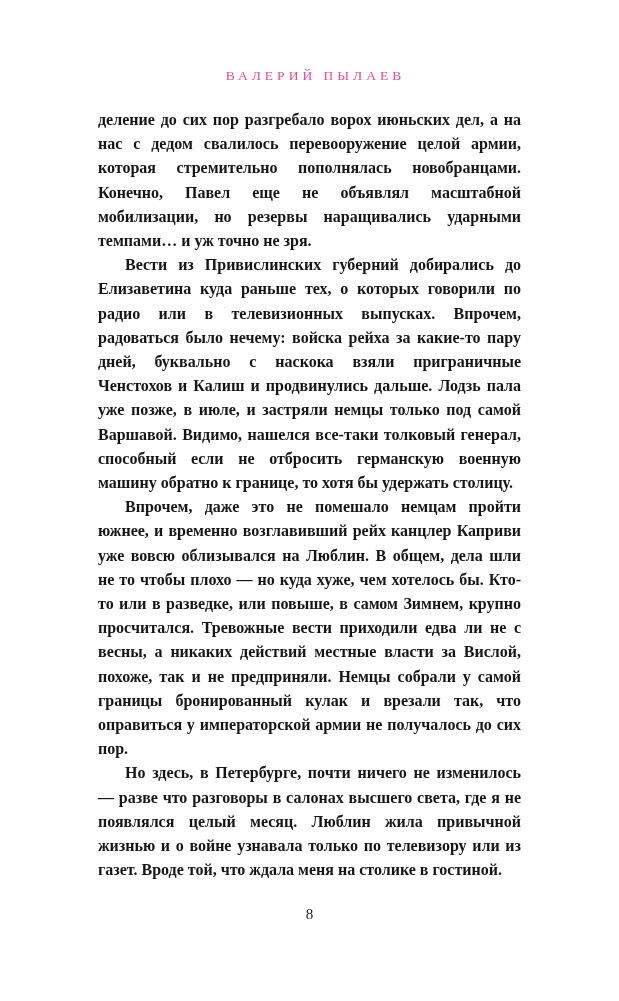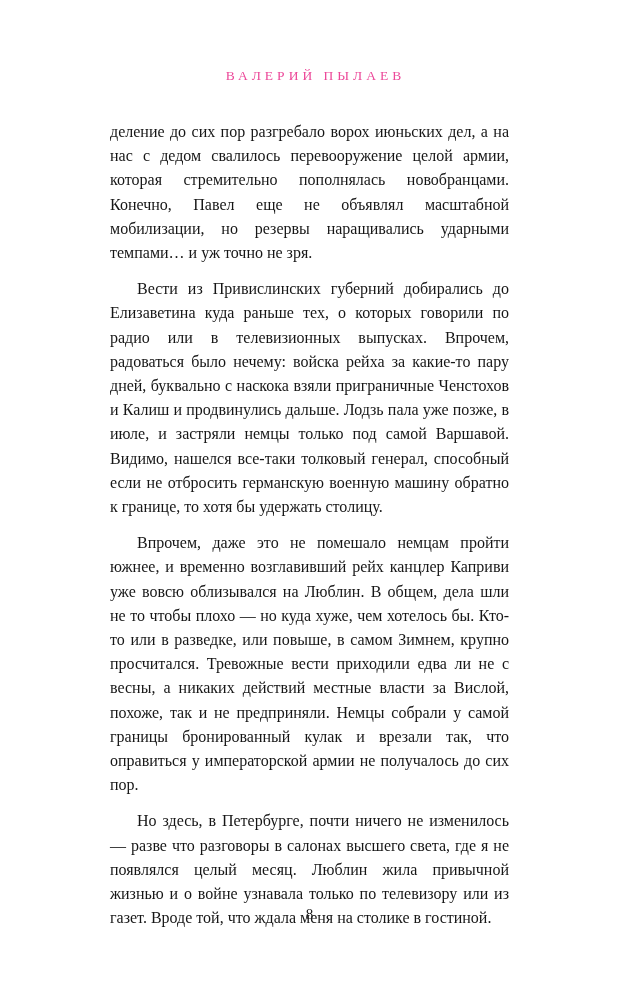--- a/index.html
+++ b/index.html
@@ -33,23 +33,24 @@
     top: 108px;
     left: 98px;
     width: 423px;
     font-size: 16px;
     line-height: 24.2px;
     text-align: justify;
     hyphens: auto;
     -webkit-hyphens: auto;
   }
   .para {
-    margin: 12px;
+    margin: 0;
     padding: 0;
     text-indent: 27px;
+    font-weight: bold;
   }
   .para.no-indent {
     text-indent: 0;
   }
   .page-number {
     position: absolute;
     bottom: 78px;
     left: 0;
     width: 100%;
     text-align: center;

